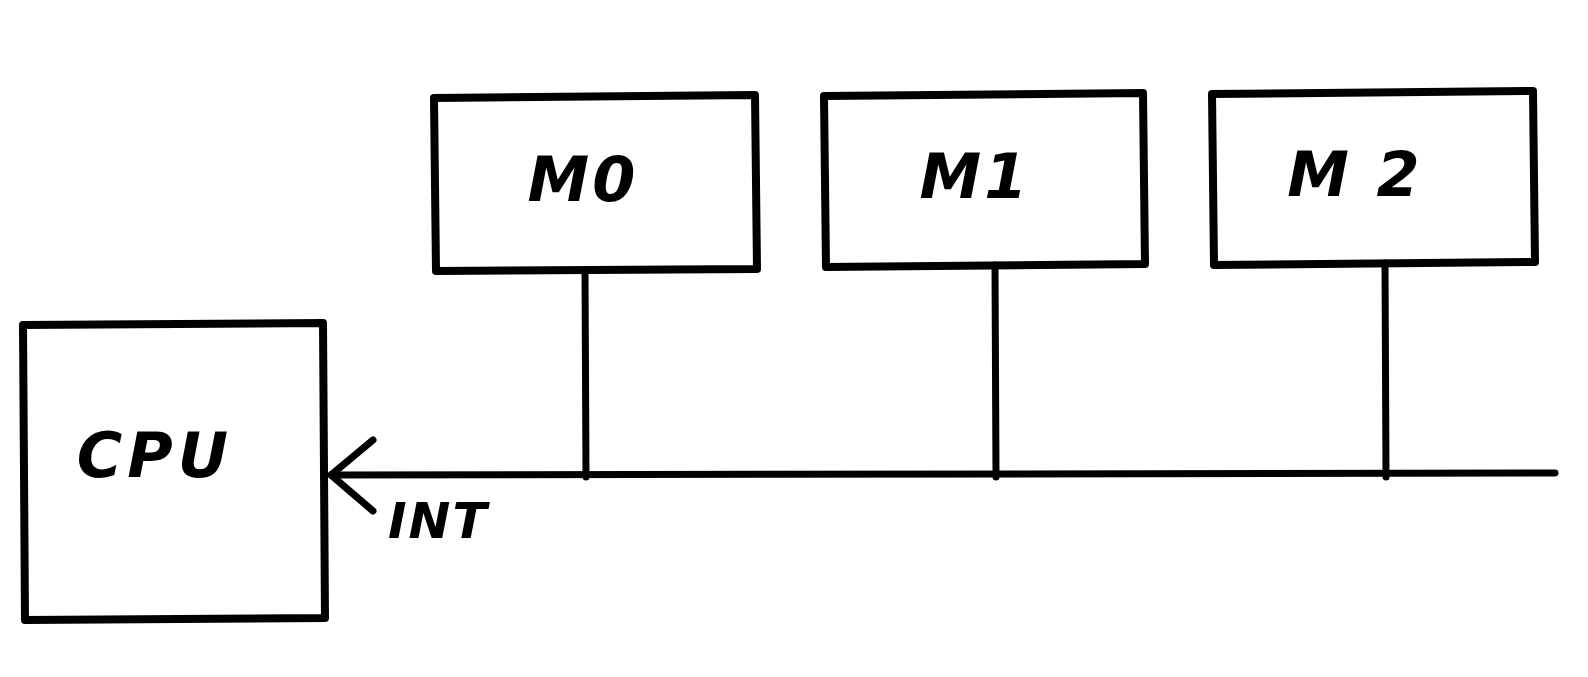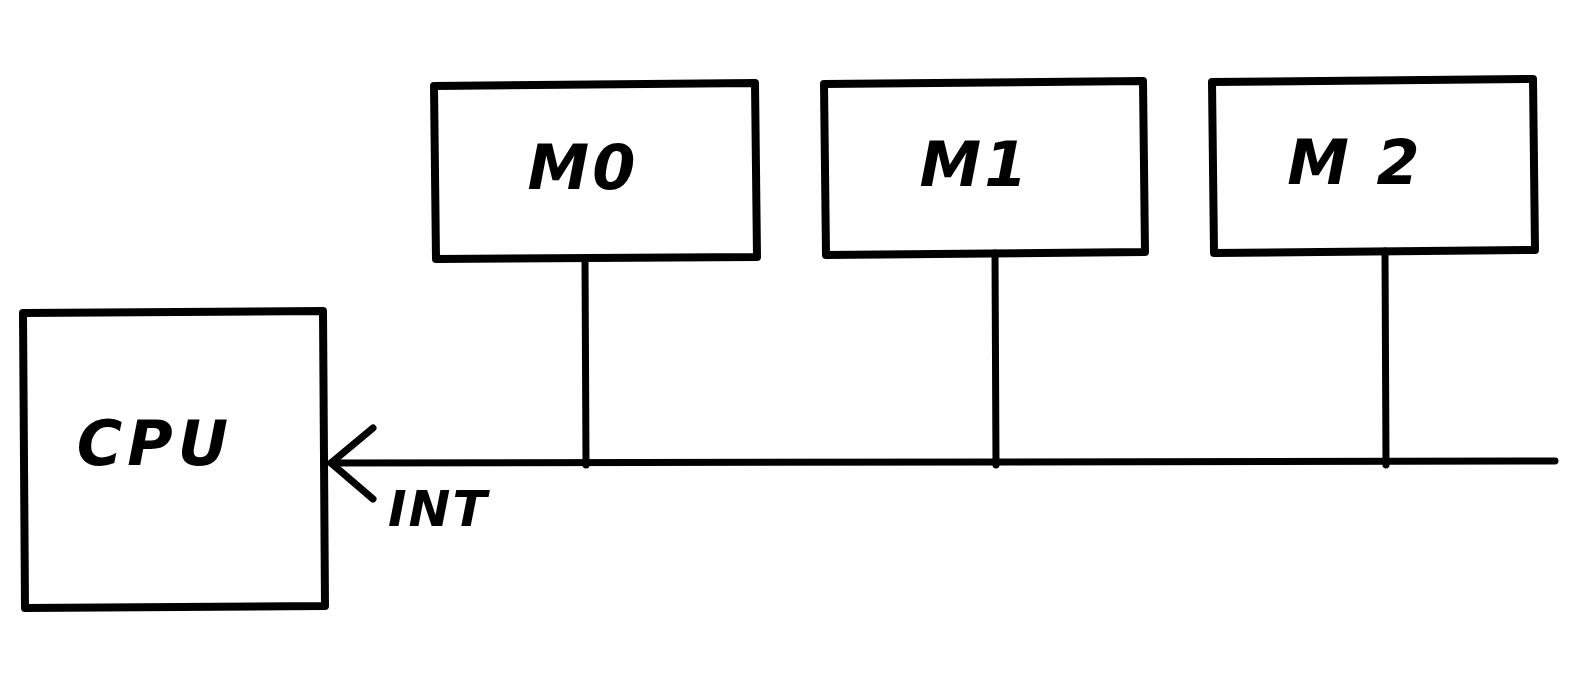--- a/index.html
+++ b/index.html
@@ -10,20 +10,21 @@
   }
   body {
     font-family: "DejaVu Sans", sans-serif;
   }
   #canvas {
     position: relative;
     width: 1588px;
     height: 650px;
     background: #ffffff;
     overflow: hidden;
+    margin-top: 12px;
   }
   #diagram-svg {
     position: absolute;
     left: 0;
     top: 0;
     width: 1588px;
     height: 677px;
     display: block;
   }
   .hand-label {

